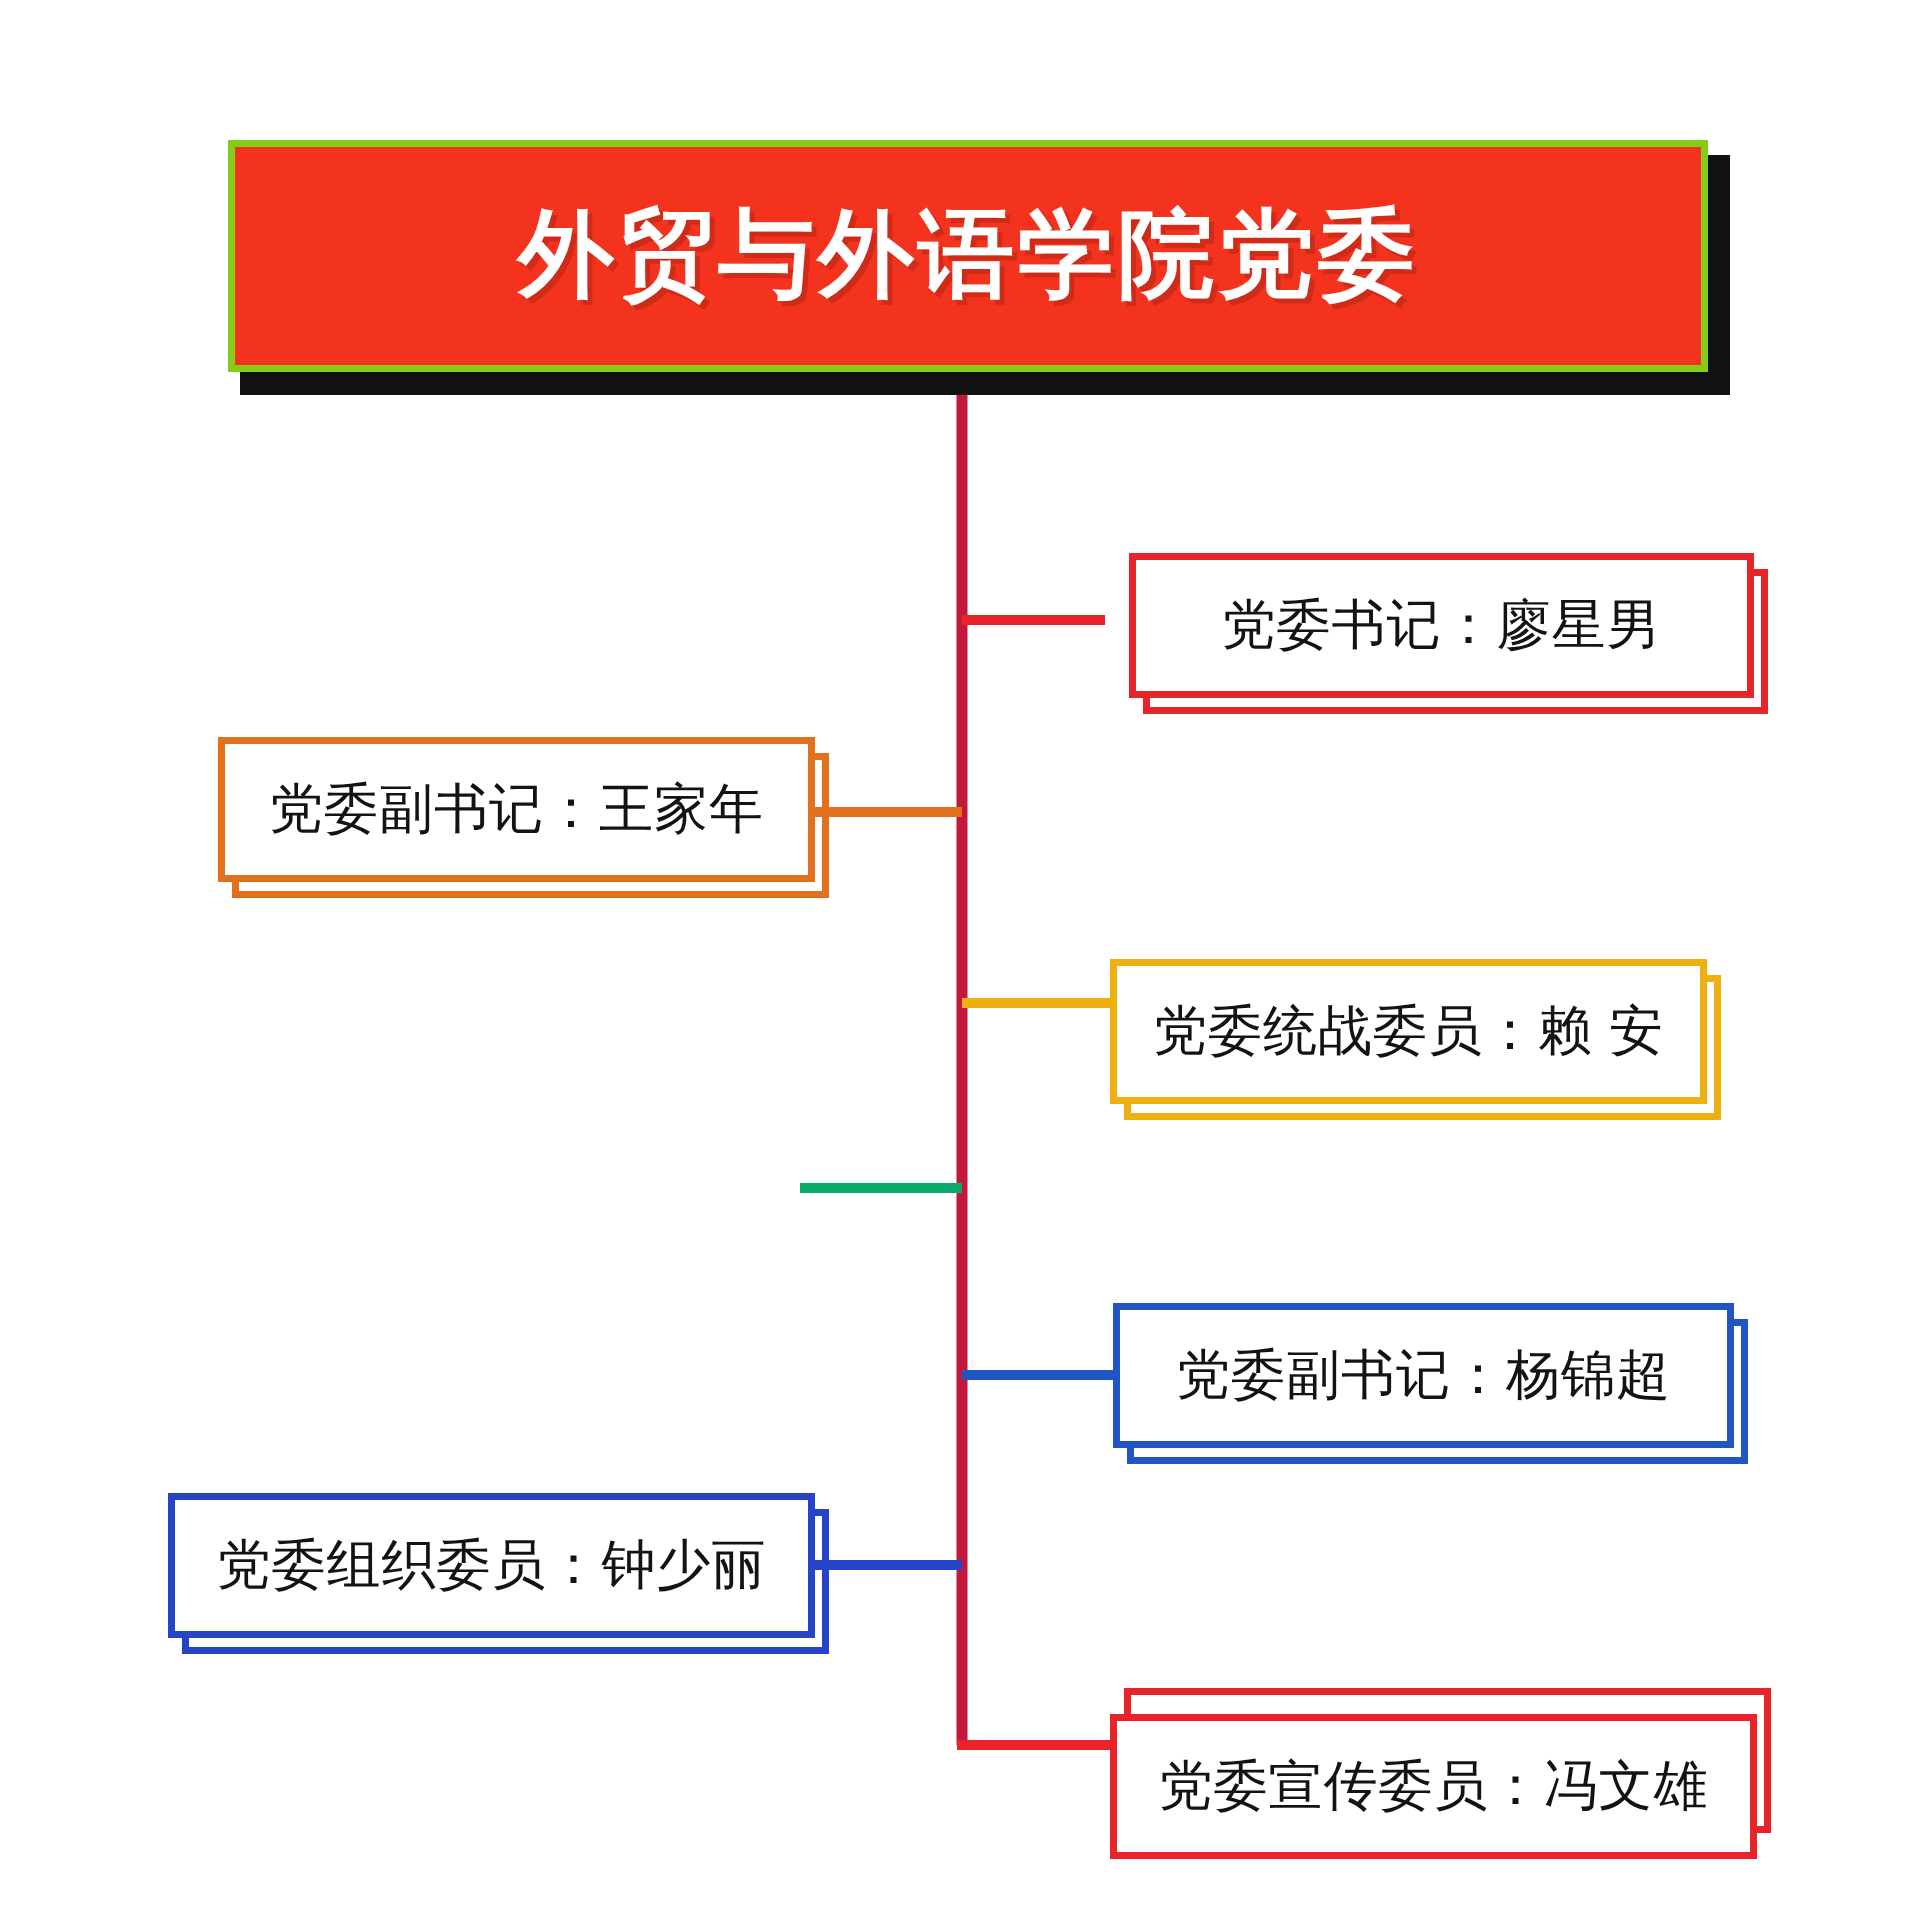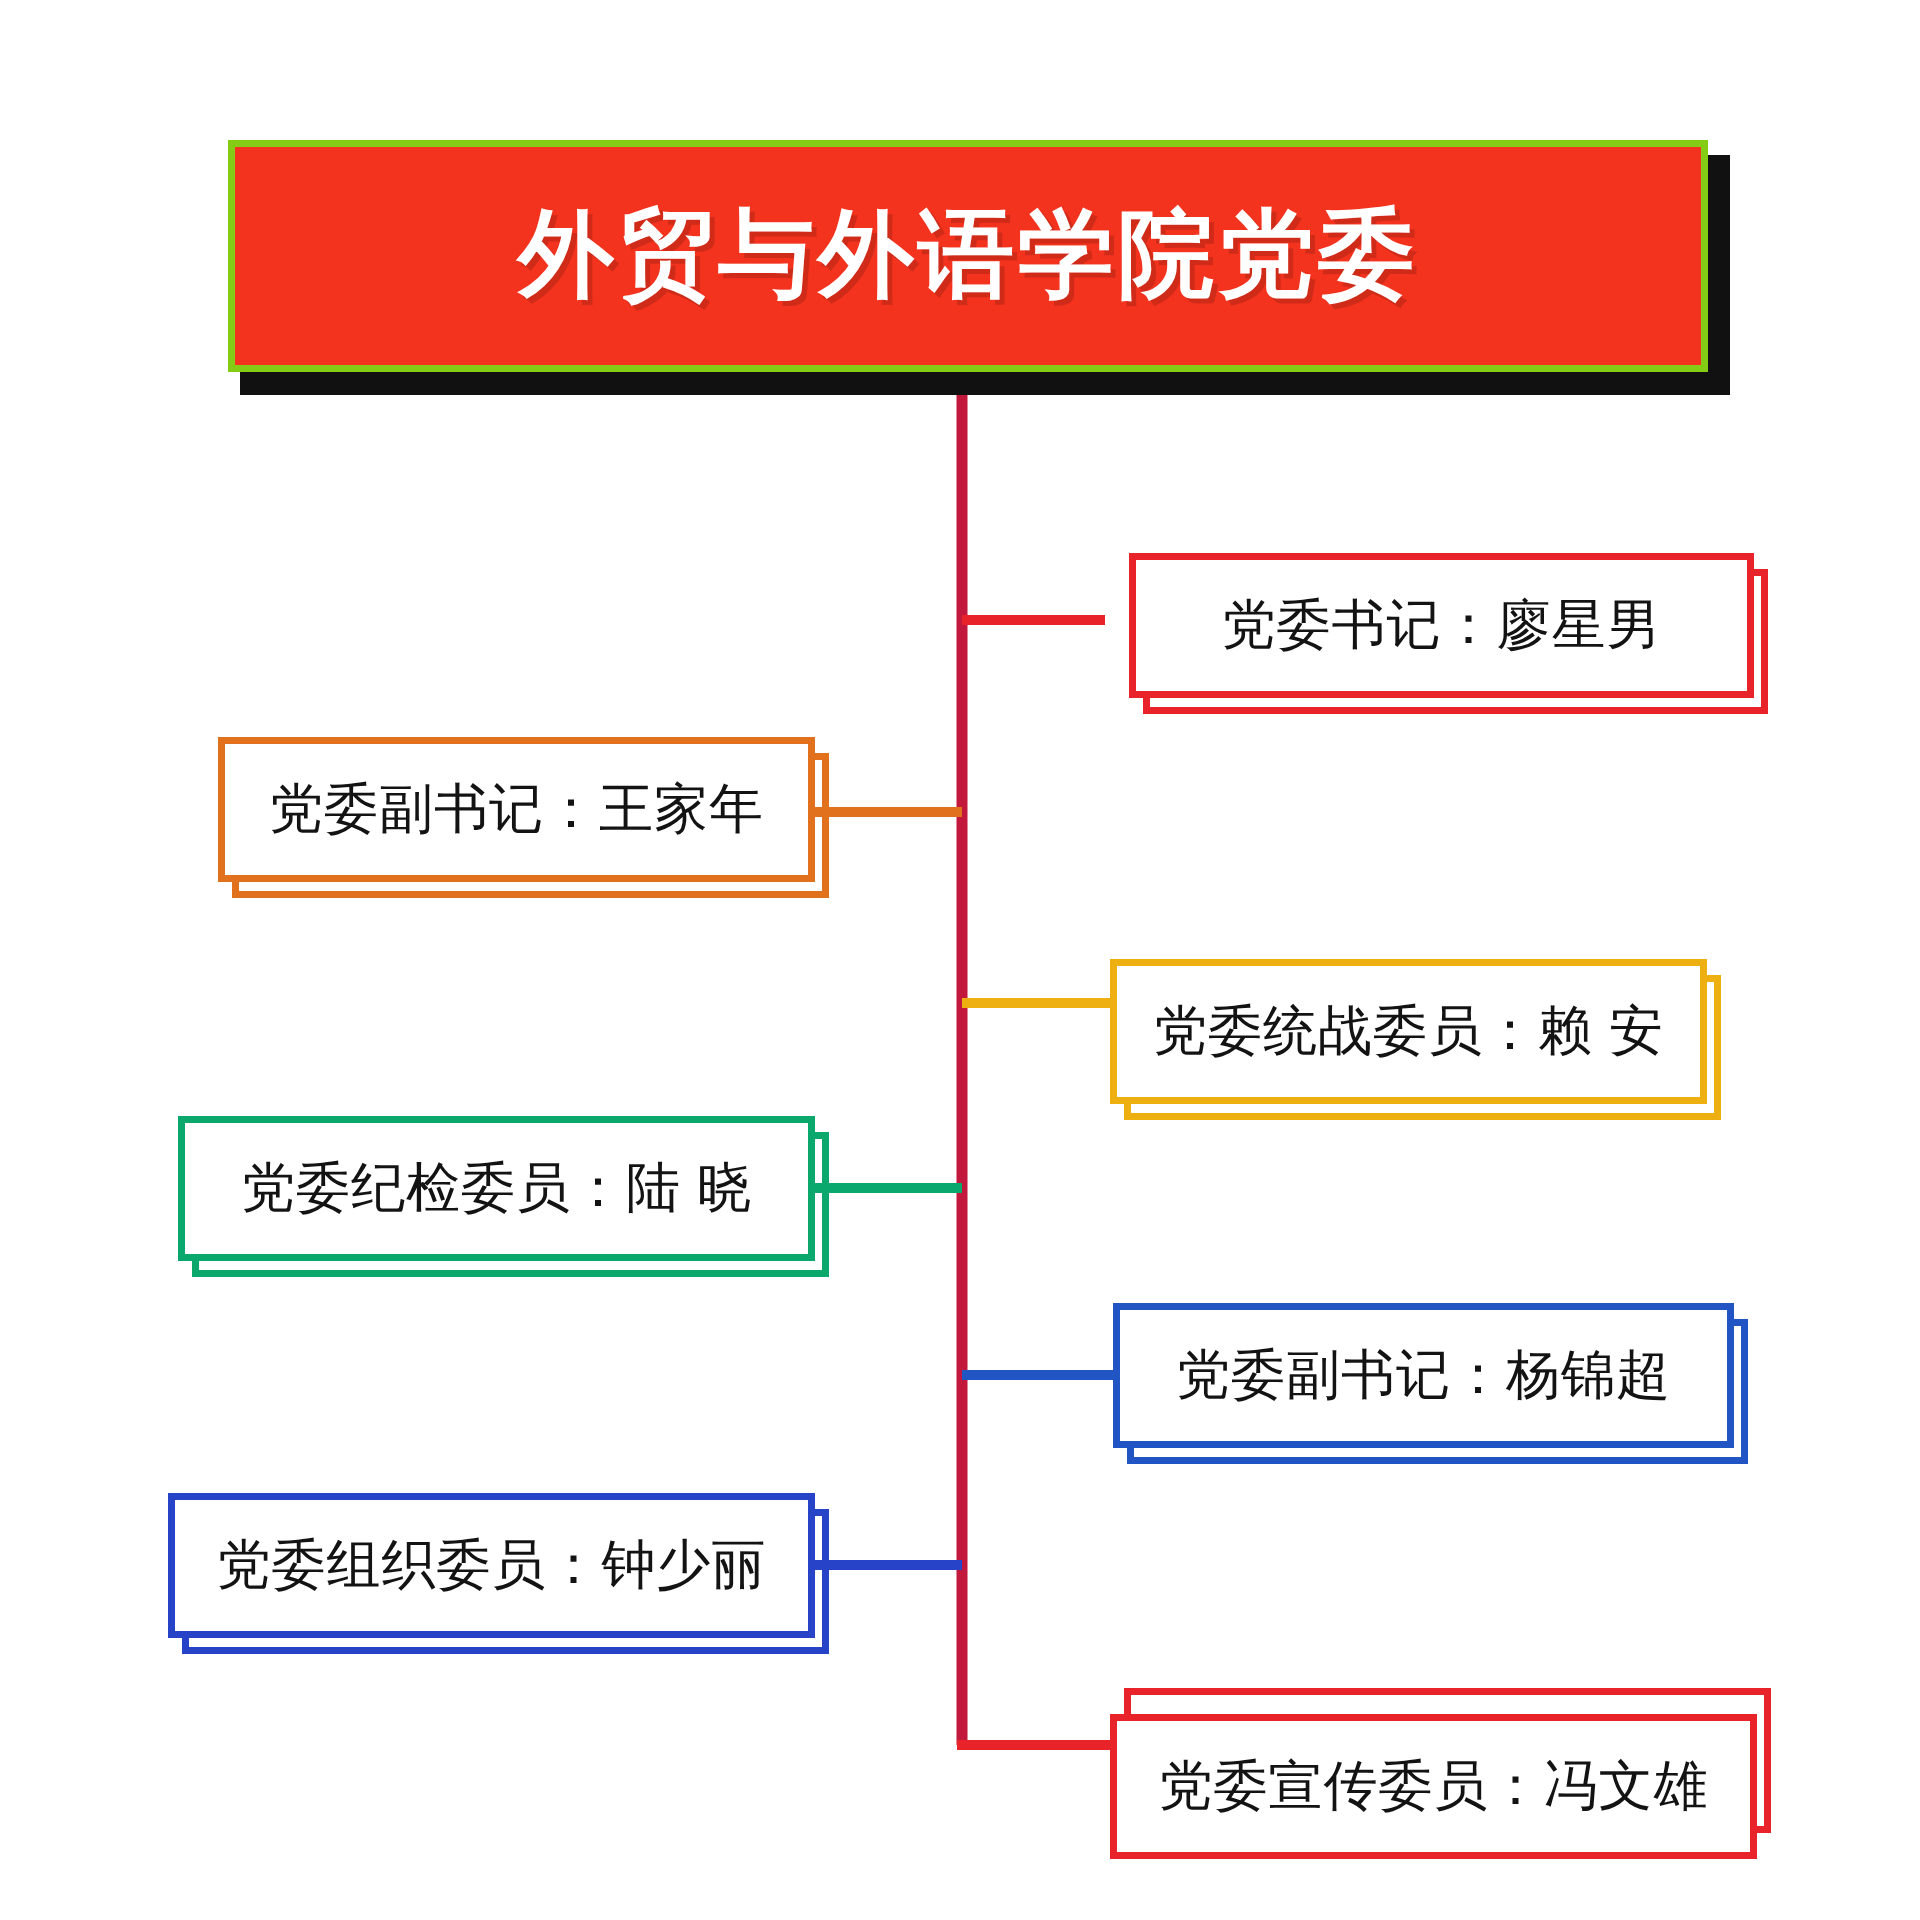--- a/index.html
+++ b/index.html
@@ -145,26 +145,20 @@
     </div>
   </div>
 
   <div class="node" id="n2" style="left:1110px; top:930px; width:597px; height:145px;margin-top:29px;">
     <div class="shadow-frame" style="border-color:#eeaf10;"></div>
     <div class="main-frame" style="border-color:#eeaf10;">
       <span class="label">党委统战委员：赖 安</span>
     </div>
   </div>
 
-  <div class="node" id="n3" style="left:178px; top:1116px; width:637px; height:145px;">
-    <div class="shadow-frame" style="border-color:#0aa86d;"></div>
-    <div class="main-frame" style="border-color:#0aa86d;">
-      <span class="label">党委纪检委员：陆 晓</span>
-    </div>
-  </div>
 
   <div class="node" id="n4" style="left:1113px; top:1303px; width:597px; height:145px;padding-left:24px;">
     <div class="shadow-frame" style="border-color:#2255c4;"></div>
     <div class="main-frame" style="border-color:#2255c4;">
       <span class="label">党委副书记：杨锦超</span>
     </div>
   </div>
 
   <div class="node" id="n5" style="left:168px; top:1493px; width:647px; height:145px;">
     <div class="shadow-frame" style="border-color:#2743c7;"></div>

